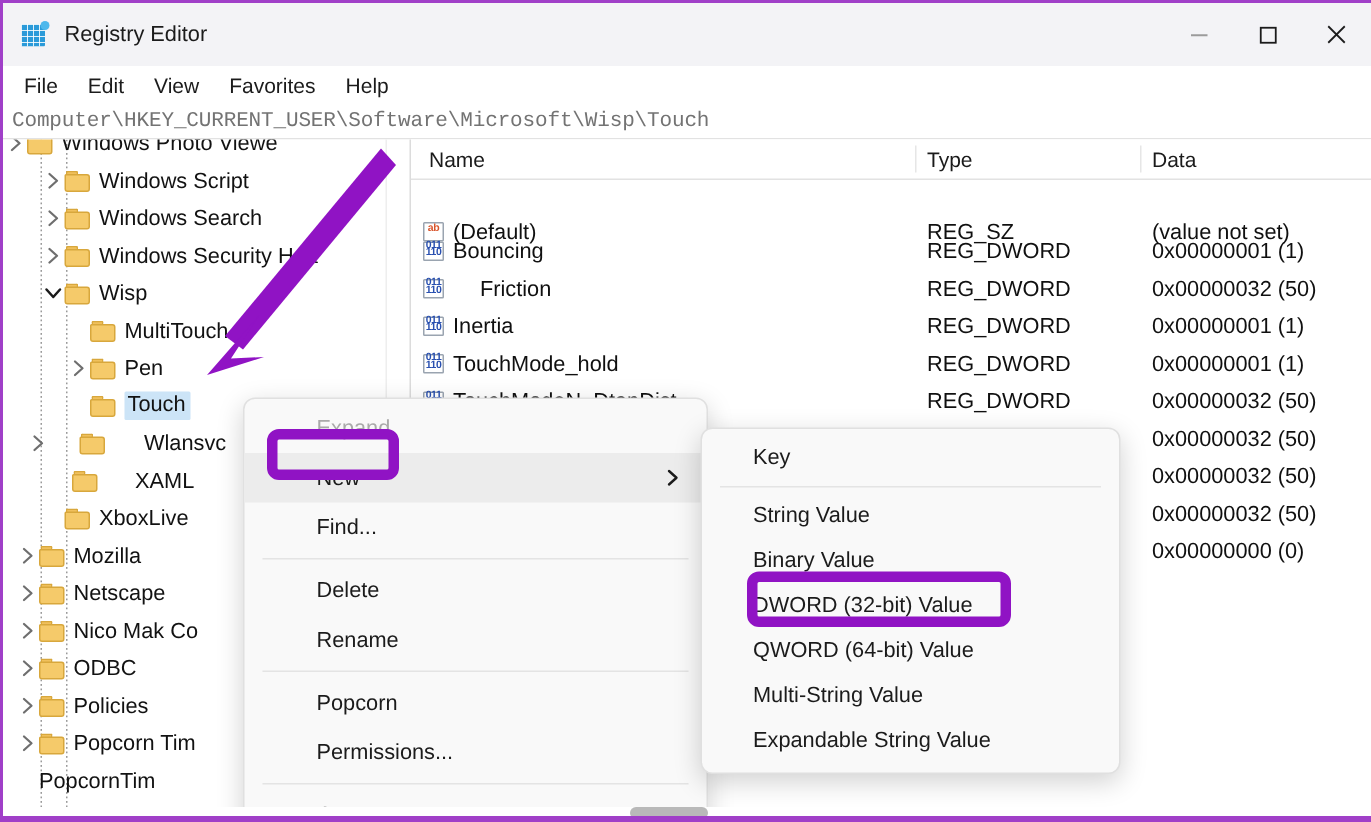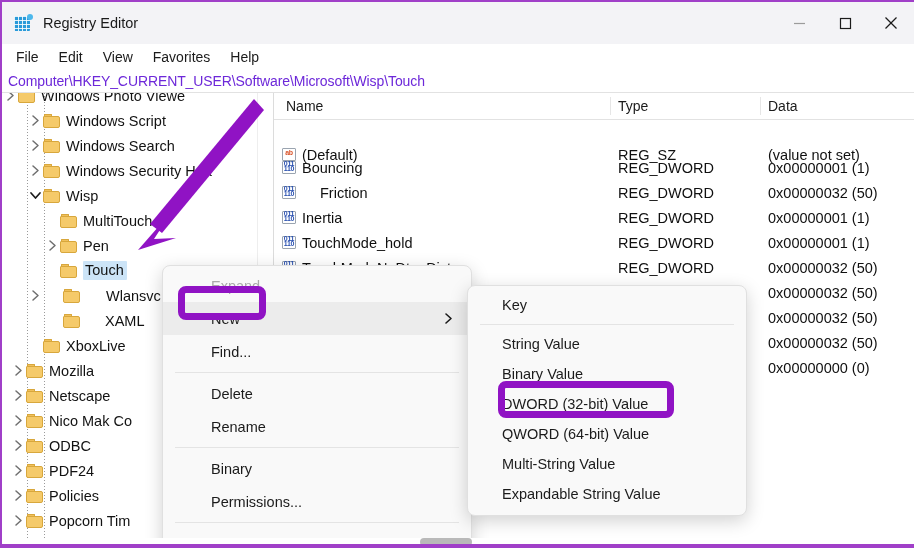--- a/index.html
+++ b/index.html
@@ -62,22 +62,23 @@
   }
   #menubar .menu-item:first-child { margin-left: 4px; }
 
   
   #addressbar {
     position: absolute; left: 0; top: 68px; right: 0; height: 22px;
     background: #ffffff; display: flex; align-items: center;
     border-bottom: 1px solid #e2e2e2;
   }
   #address-text {
-    font-size: 14px; color: #6d28d9; margin-left: 6px; white-space: nowrap;
+    font-size: 14px; color: #737373; margin-left: 6px; white-space: nowrap;
     letter-spacing: -0.1px;
+    font-family: Liberation Mono, monospace;
   }
 
   
   #panes { position: absolute; left: 0; top: 91px; right: 0; bottom: 8px; }
   #treepane {
     position: absolute; left: 0; top: 0; width: 255px; bottom: 0;
     background: #ffffff; overflow: hidden;
   }
   #tree-vscroll {
     position: absolute; left: 255px; top: 0; width: 16px; bottom: 0;
@@ -330,33 +331,33 @@
             <div class="tlabel">Pen</div>
           </div>
           <div class="tnode sel" style="padding-left: 42px;">
             <div class="twist"></div>
             <div class="tfolder">
               <div class="tab"></div>
               <div class="body"></div>
             </div>
             <div class="tlabel">Touch</div>
           </div>
-          <div class="tnode" style="padding-left: 25px; gap: 20px;">
+          <div class="tnode" style="padding-left: 15px; gap: 20px;">
             <div class="twist">
               <svg width="9" height="13" viewBox="0 0 9 13">
                 <polyline points="2,2 7,6.5 2,11" fill="none" stroke="#6f6f6f" stroke-width="1.5" stroke-linecap="round" stroke-linejoin="round"></polyline>
               </svg>
             </div>
             <div class="tfolder">
               <div class="tab"></div>
               <div class="body"></div>
             </div>
             <div class="tlabel">Wlansvc</div>
           </div>
-          <div class="tnode" style="padding-left: 26px; gap: 19px;">
+          <div class="tnode" style="padding-left: 11px; gap: 19px;">
             <div class="twist"></div>
             <div class="tfolder">
               <div class="tab"></div>
               <div class="body"></div>
             </div>
             <div class="tlabel">XAML</div>
           </div>
           <div class="tnode" style="padding-left: 25px;">
             <div class="twist"></div>
             <div class="tfolder">
@@ -405,32 +406,20 @@
             <div class="twist">
               <svg width="9" height="13" viewBox="0 0 9 13">
                 <polyline points="2,2 7,6.5 2,11" fill="none" stroke="#6f6f6f" stroke-width="1.5" stroke-linecap="round" stroke-linejoin="round"></polyline>
               </svg>
             </div>
             <div class="tfolder">
               <div class="tab"></div>
               <div class="body"></div>
             </div>
             <div class="tlabel">ODBC</div>
-          </div>
-          <div class="tnode" style="padding-left: 8px;">
-            <div class="twist">
-              <svg width="9" height="13" viewBox="0 0 9 13">
-                <polyline points="2,2 7,6.5 2,11" fill="none" stroke="#6f6f6f" stroke-width="1.5" stroke-linecap="round" stroke-linejoin="round"></polyline>
-              </svg>
-            </div>
-            <div class="tfolder">
-              <div class="tab"></div>
-              <div class="body"></div>
-            </div>
-            <div class="tlabel">PDF24</div>
           </div>
           <div class="tnode" style="padding-left: 8px;">
             <div class="twist">
               <svg width="9" height="13" viewBox="0 0 9 13">
                 <polyline points="2,2 7,6.5 2,11" fill="none" stroke="#6f6f6f" stroke-width="1.5" stroke-linecap="round" stroke-linejoin="round"></polyline>
               </svg>
             </div>
             <div class="tfolder">
               <div class="tab"></div>
               <div class="body"></div>
@@ -584,21 +573,21 @@
       </div>
       <div class="csep"></div>
       <div class="cmi">
         <span>Delete</span>
       </div>
       <div class="cmi">
         <span>Rename</span>
       </div>
       <div class="csep"></div>
       <div class="cmi">
-        <span>Binary</span>
+        <span>Popcorn</span>
       </div>
       <div class="cmi">
         <span>Permissions...</span>
       </div>
       <div class="csep"></div>
       <div class="cmi">
         <span>Copy Key Name</span>
       </div>
     </div>
 

